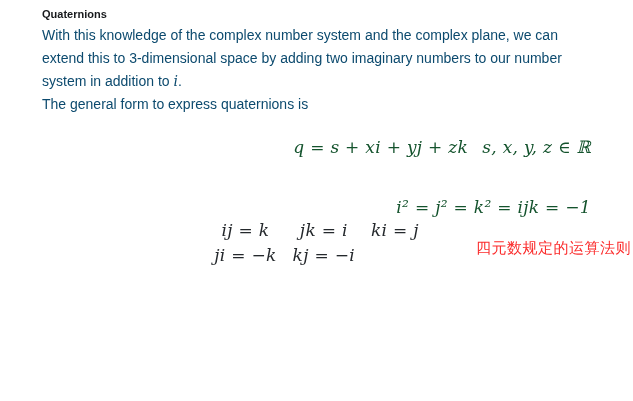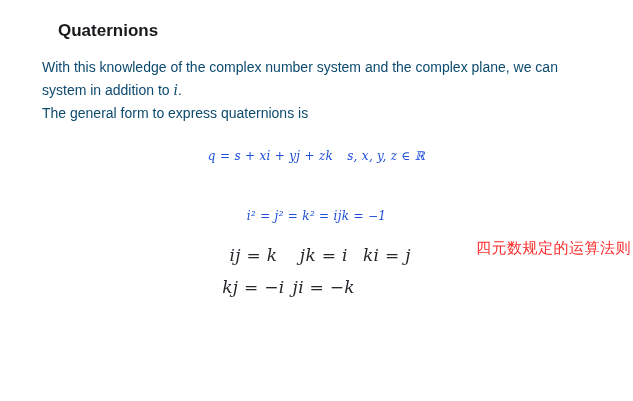--- a/index.html
+++ b/index.html
@@ -13,68 +13,66 @@
     height: 401px;
     background: #ffffff;
     font-family: "Liberation Sans", sans-serif;
     color: #3b4045;
     overflow: hidden;
   }
   .content {
     padding: 5px 42px 0 42px;
   }
   h1.title {
-    margin: 16px;
-    font-size: 17px;
+    margin: 0;
+    font-size: 11px;
     line-height: 19px;
     font-weight: bold;
     color: #17191c;
     font-family: "Liberation Sans", sans-serif;
   }
   p.body-text {
     margin: 0;
     font-size: 14px;
     line-height: 23px;
     color: #0c4a6e;
   }
   .pline { display: block; }
   .intro { margin-top: 15px; }
   .lead-general { margin-top: 17px; }
   .lead-hamilton { margin-top: 26px; }
   .connector { margin-top: 25px; }
   .formula-block {
-    text-align: center;
+    text-align: right;
     font-family: "DejaVu Serif", "Liberation Serif", serif;
     font-style: italic;
-    color: #1d4ed8;
-    font-size: 12px;
+    color: #14532d;
+    font-size: 17px;
     line-height: 22px;
     letter-spacing: 0.3px;
   }
   .formula-general { margin-top: 20px; }
   .formula-hamilton { margin-top: 38px; }
   .formula-constraint { margin-left: 14px; }
   .mi {
     font-family: "DejaVu Serif", "Liberation Serif", serif;
     font-style: italic;
   }
   .mul-table {
-    margin-top: 16px;
     display: grid;
     grid-template-columns: repeat(3, auto);
     justify-content: center;
     column-gap: 16px;
     row-gap: 1px;
     font-family: "DejaVu Serif", "Liberation Serif", serif;
     font-style: italic;
     color: #24282c;
     font-size: 17px;
     line-height: 24px;
     letter-spacing: 0.3px;
-    gap: 8px;
   }
   .mul-cell { text-align: center; }
   .annotation {
     position: absolute;
     top: 239px;
     right: 2px;
     color: #fb2b2b;
     font-size: 15px;
     letter-spacing: 0.5px;
     white-space: nowrap;
@@ -84,37 +82,38 @@
 </head>
 <body>
 
 <div class="page">
   <div class="content">
 
     <h1 class="title">Quaternions</h1>
 
     <p class="body-text intro">
       <span class="pline">With this knowledge of the complex number system and the complex plane, we can</span>
+      <span class="pline">extend this to 3-dimensional space by adding two imaginary numbers to our number</span>
       <span class="pline"><span>system in addition to </span><span class="mi">i</span><span>.</span></span>
     </p>
 
     <p class="body-text lead-general">The general form to express quaternions is</p>
 
     <div class="formula-block formula-general">
       <span>q = s + xi + yj + zk</span><span class="formula-constraint">s, x, y, z ∈ ℝ</span>
     </div>
 
 
     <div class="formula-block formula-hamilton">i² = j² = k² = ijk = −1</div>
 
 
     <div class="mul-table">
       <span class="mul-cell">ij = k</span>
       <span class="mul-cell">jk = i</span>
       <span class="mul-cell">ki = j</span>
+      <span class="mul-cell">ji = −k</span>
       <span class="mul-cell">kj = −i</span>
-      <span class="mul-cell">ji = −k</span>
     </div>
 
   </div>
 
   <div class="annotation">四元数规定的运算法则</div>
 </div>
 
 </body></html>

